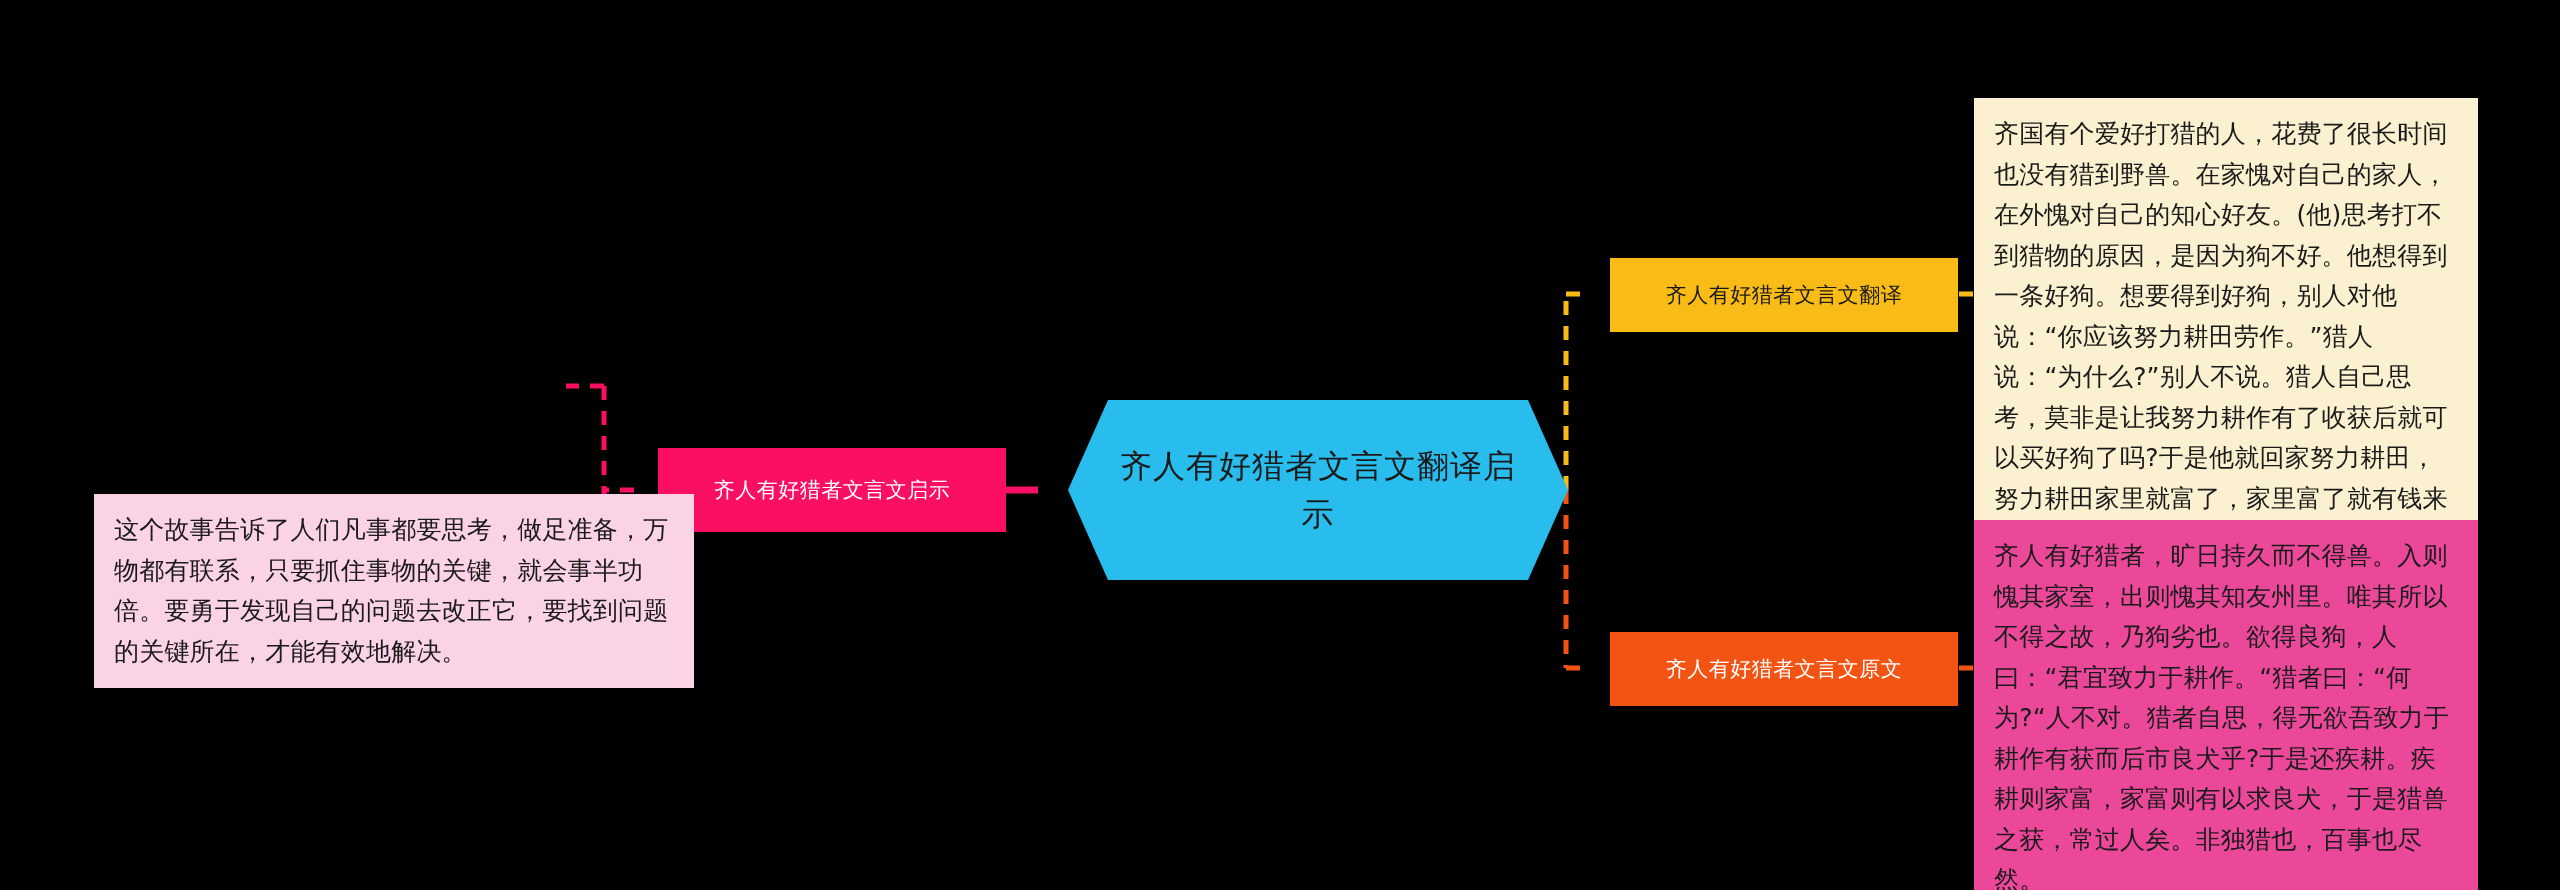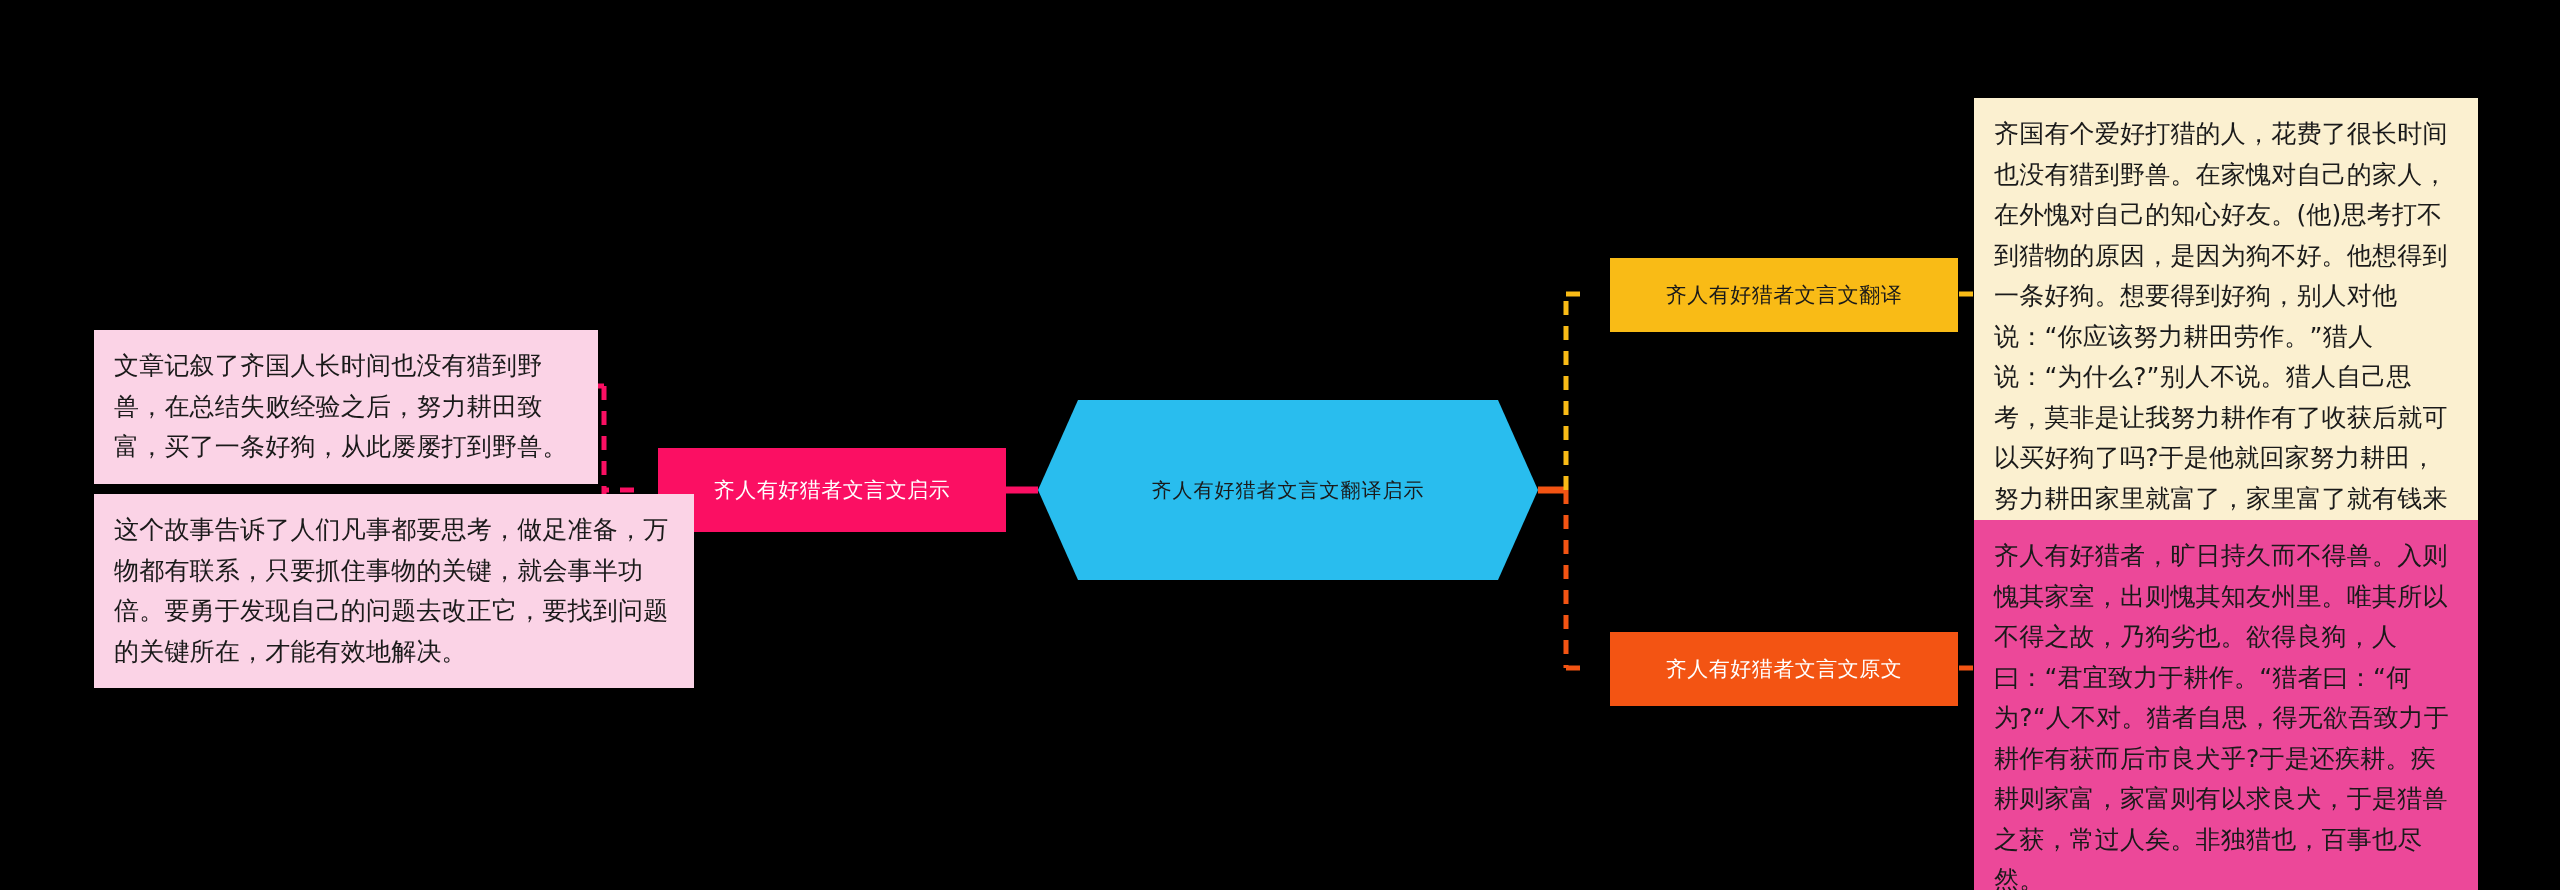--- a/index.html
+++ b/index.html
@@ -35,28 +35,28 @@
     position: absolute;
     box-sizing: border-box;
     display: flex;
     align-items: center;
     justify-content: center;
     text-align: center;
   }
 
   
   .central-node {
-    left: 1038px;
+    left: 1068px;
     top: 400px;
     width: 500px;
     height: 180px;
     background: #29BDEE;
     clip-path: polygon(8% 0%, 92% 0%, 100% 50%, 92% 100%, 8% 100%, 0% 50%);
     color: #1a1a1a;
-    font-size: 20px;
+    font-size: 32px;
     line-height: 1.5;
     padding: 0 52px;
     letter-spacing: 1px;
   }
 
   
   .branch-node {
     font-size: 21px;
     letter-spacing: 0.5px;
     padding: 0 14px;
@@ -150,21 +150,20 @@
     <line x1="1566" y1="668" x2="1586" y2="668" stroke="#F35413" stroke-width="5" stroke-dasharray="14 11"></line>
 
     <line x1="1934" y1="294" x2="1974" y2="294" stroke="#F9BB16" stroke-width="5" stroke-dasharray="14 11"></line>
     <line x1="1934" y1="668" x2="1974" y2="668" stroke="#F35413" stroke-width="5" stroke-dasharray="14 11"></line>
   </svg>
 
   <div class="node central-node">齐人有好猎者文言文翻译启示</div>
 
   <div class="node branch-node branch-pink">齐人有好猎者文言文启示</div>
 
-  <div class="node leaf-node leaf-pink-1">文章记叙了齐国人长时间也没有猎到野兽，在总结失败经验之后，努力耕田致富，买了一条好狗，从此屡屡打到野兽。</div>
 
   <div class="node leaf-node leaf-pink-2">这个故事告诉了人们凡事都要思考，做足准备，万物都有联系，只要抓住事物的关键，就会事半功倍。要勇于发现自己的问题去改正它，要找到问题的关键所在，才能有效地解决。</div>
 
   <div class="node branch-node branch-yellow">齐人有好猎者文言文翻译</div>
 
   <div class="node leaf-node leaf-cream">齐国有个爱好打猎的人，花费了很长时间也没有猎到野兽。在家愧对自己的家人，在外愧对自己的知心好友。(他)思考打不到猎物的原因，是因为狗不好。他想得到一条好狗。想要得到好狗，别人对他说：“你应该努力耕田劳作。”猎人说：“为什么?”别人不说。猎人自己思考，莫非是让我努力耕作有了收获后就可以买好狗了吗?于是他就回家努力耕田，努力耕田家里就富了，家里富了就有钱来买好狗，有了好狗就屡屡打到野兽。打猎的收获，常常超过别人。不只是打猎如此 ，许多事情也全部都是这样。</div>
 
   <div class="node branch-node branch-orange">齐人有好猎者文言文原文</div>
 
   <div class="node leaf-node leaf-peach">齐人有好猎者，旷日持久而不得兽。入则愧其家室，出则愧其知友州里。唯其所以不得之故，乃狗劣也。欲得良狗，人曰：“君宜致力于耕作。“猎者曰：“何为?“人不对。猎者自思，得无欲吾致力于耕作有获而后市良犬乎?于是还疾耕。疾耕则家富，家富则有以求良犬，于是猎兽之获，常过人矣。非独猎也，百事也尽然。</div>

